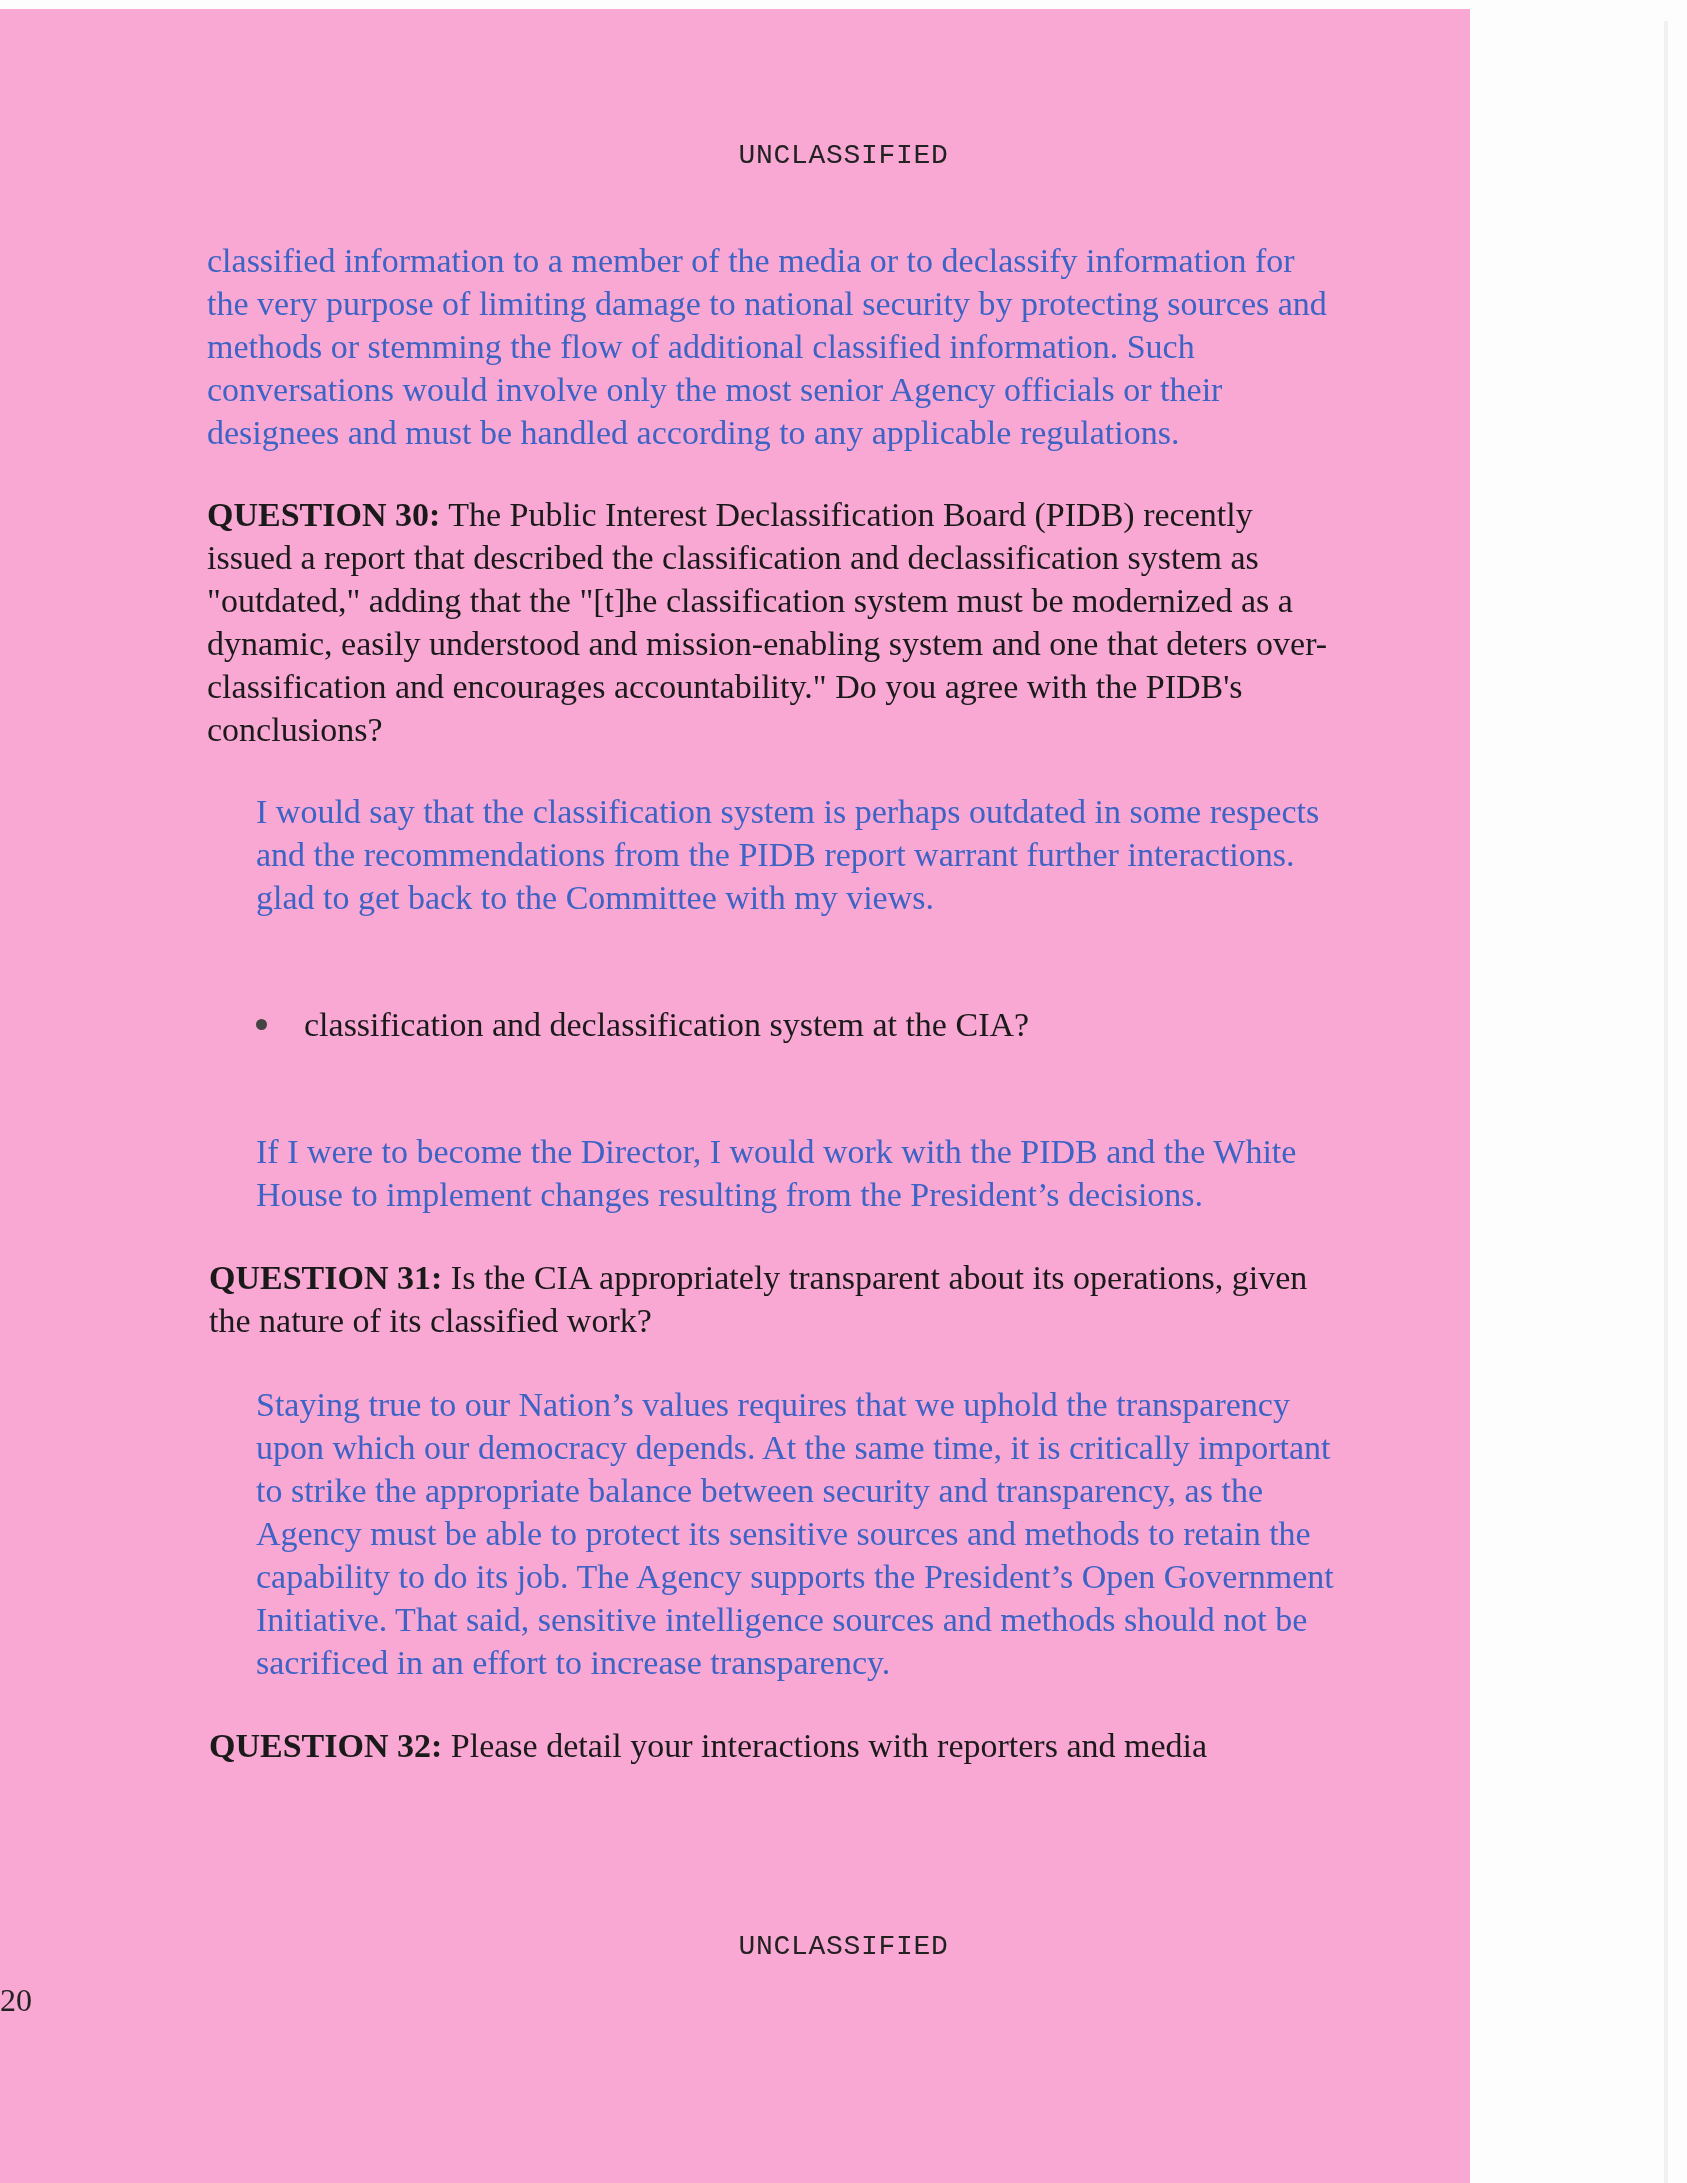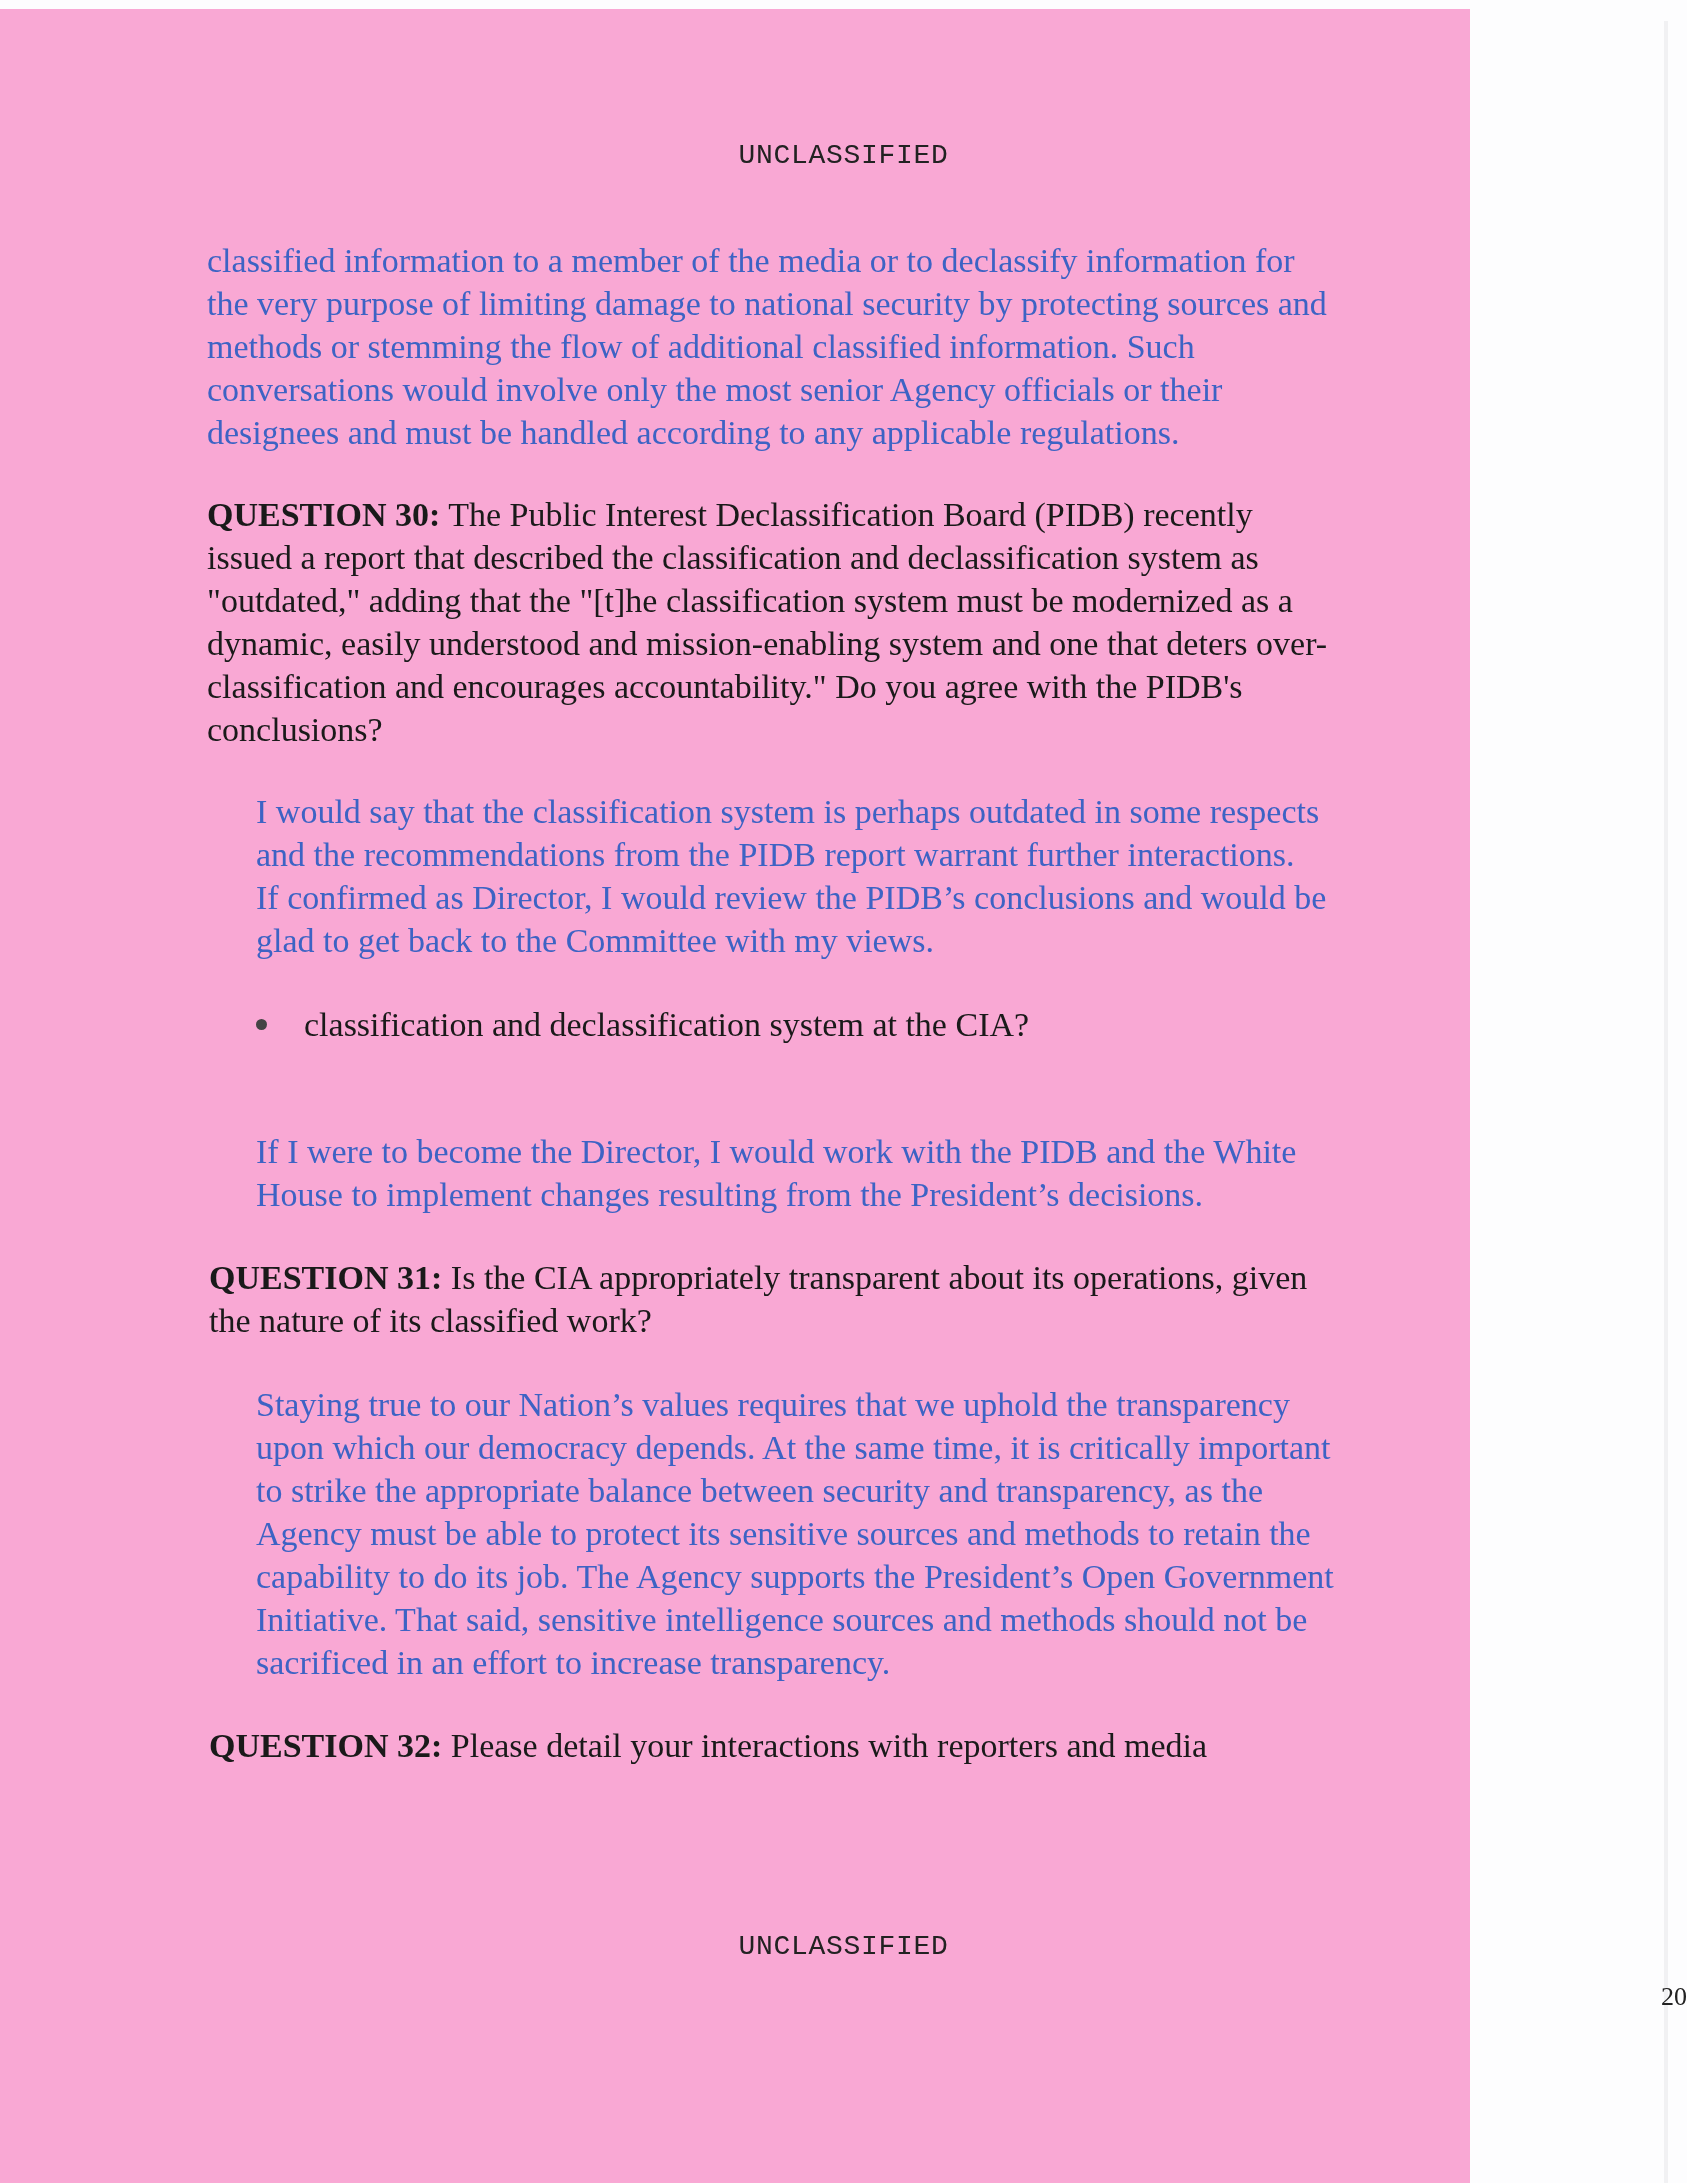--- a/index.html
+++ b/index.html
@@ -40,23 +40,23 @@
       color: #222;
       letter-spacing: 0.7px;
     }
     .header-mark { top: 131px; }
     .footer-mark { top: 1922px; }
     .page-number {
       position: absolute;
       width: 1687px;
       left: 0;
       top: 1973px;
-      text-align: right;
+      text-align: left;
       font-family: "Liberation Serif", "DejaVu Serif", serif;
-      font-size: 26px;
+      font-size: 32px;
       color: #222;
     }
     .block {
       position: absolute;
       font-family: "Liberation Serif", "DejaVu Serif", serif;
       font-size: 34px;
       line-height: 43px;
     }
     .answer { color: #3d63c4; }
     .question { color: #1a1a1a; }
@@ -109,21 +109,20 @@
     <span class="line">issued a report that described the classification and declassification system as</span>
     <span class="line">"outdated," adding that the "[t]he classification system must be modernized as a</span>
     <span class="line">dynamic, easily understood and mission-enabling system and one that deters over-</span>
     <span class="line">classification and encourages accountability."  Do you agree with the PIDB's</span>
     <span class="line">conclusions?</span>
   </div>
 
   <div class="block answer" id="answer-30">
     <span class="line">I would say that the classification system is perhaps outdated in some respects</span>
     <span class="line">and the recommendations from the PIDB report warrant further interactions.</span>
-    <span class="line">If confirmed as Director, I would review the PIDB’s conclusions and would be</span>
     <span class="line">glad to get back to the Committee with my views.</span>
   </div>
 
   <div class="block" id="bullet-30">
     <span class="bullet-dot"></span>
     <div class="bullet-text">
       <span class="line">classification and declassification system at the CIA?</span>
     </div>
   </div>
 

